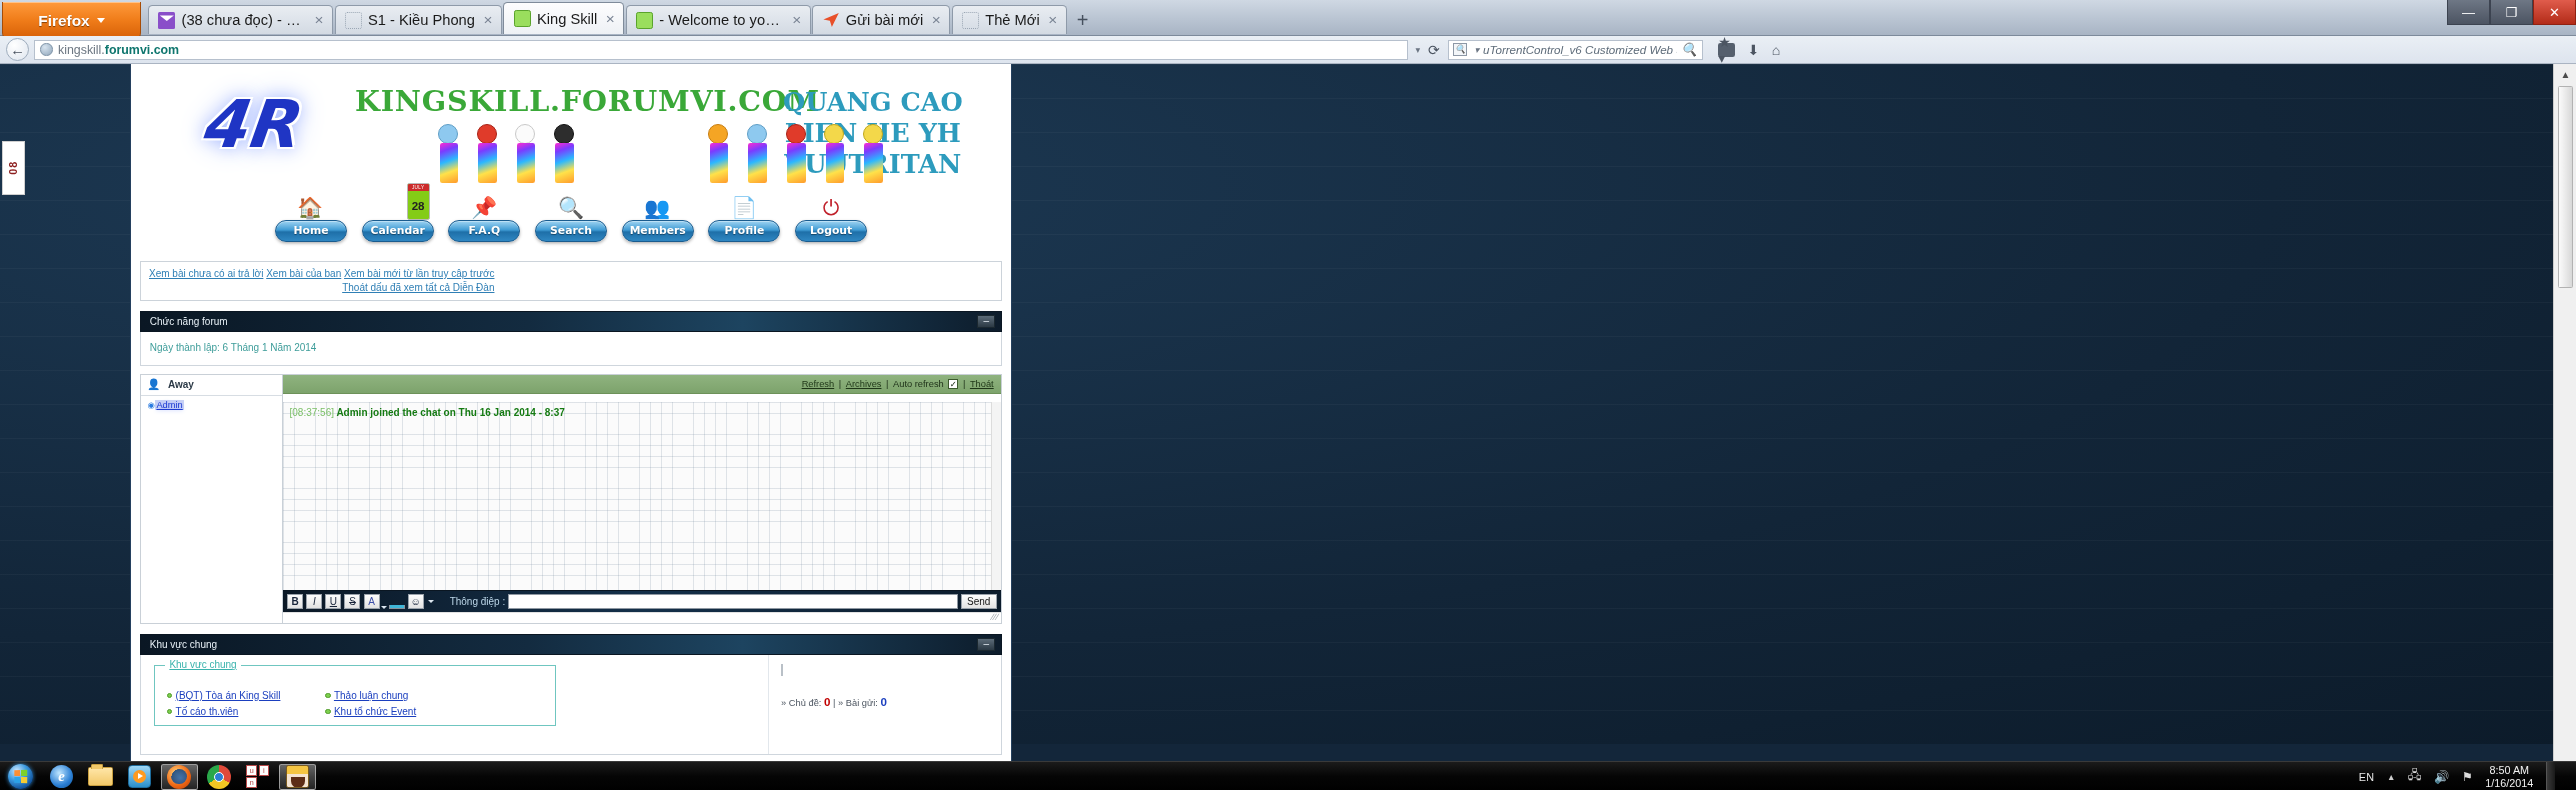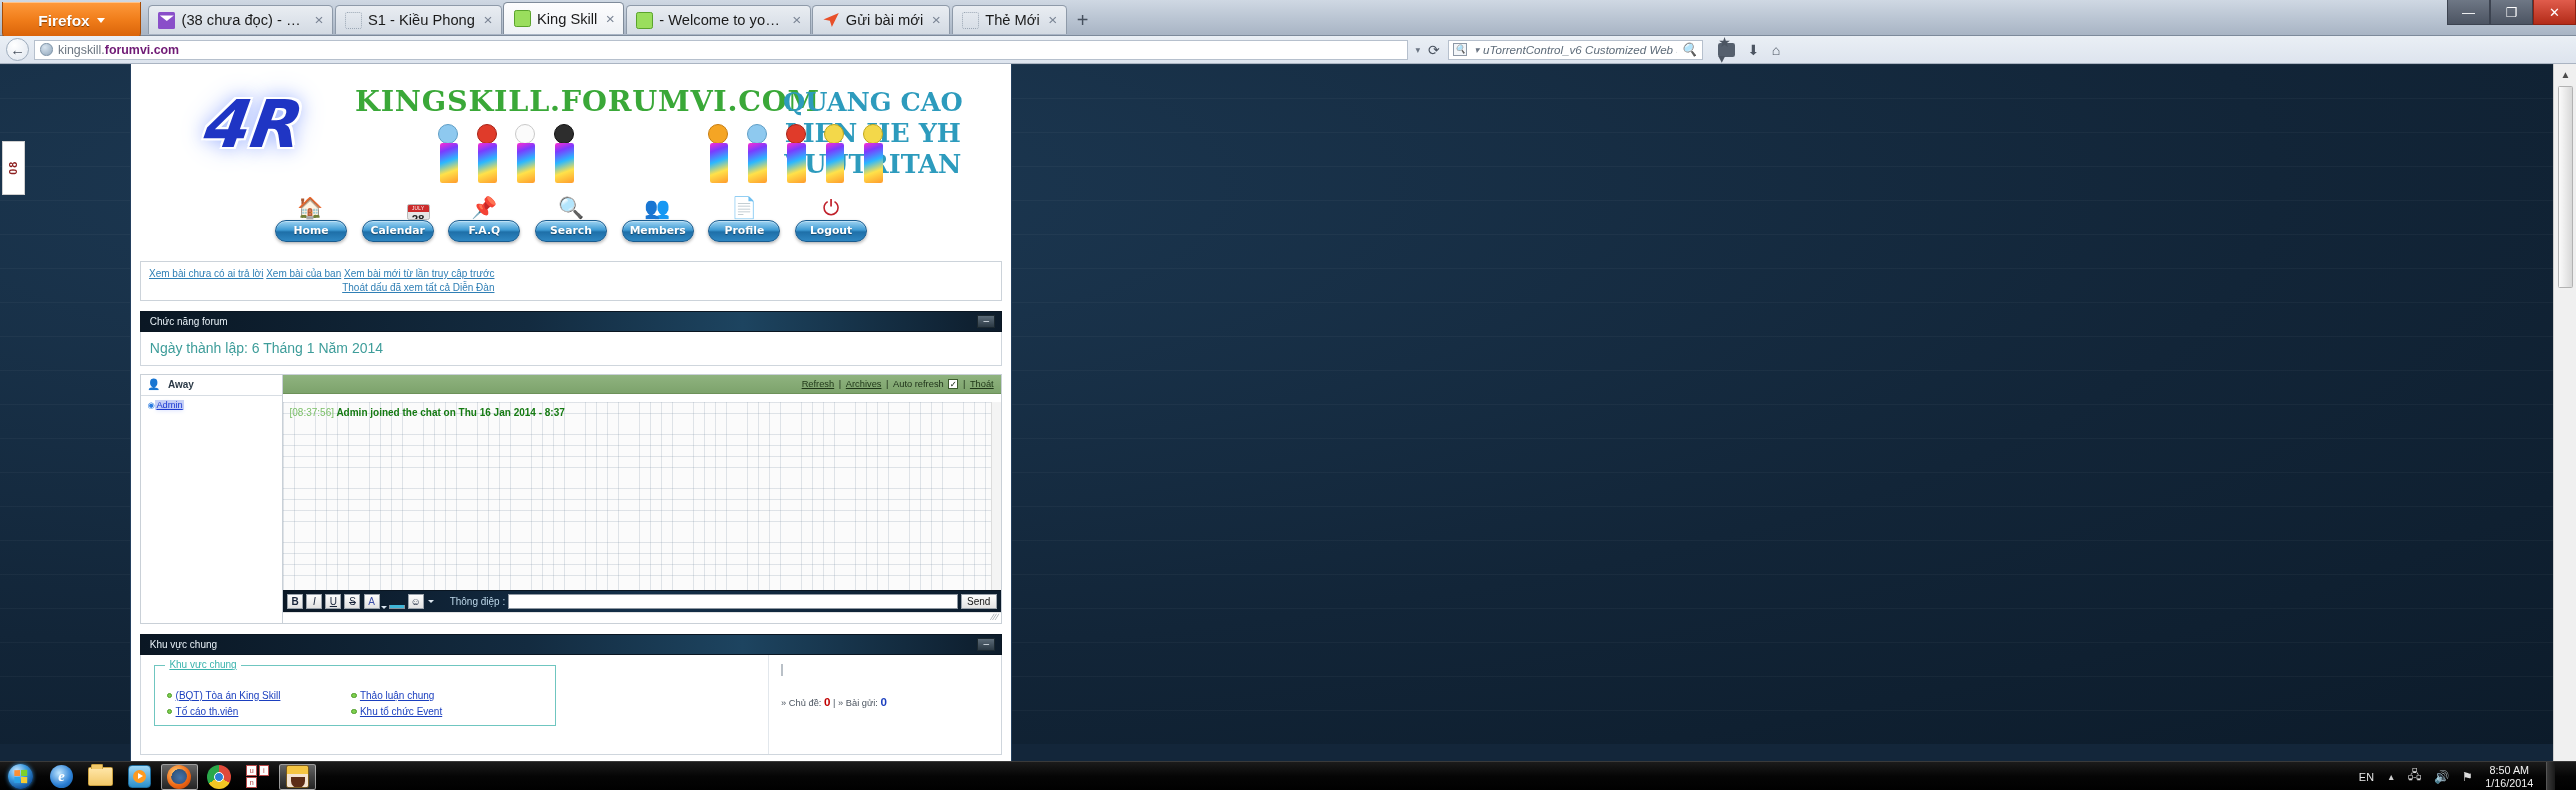--- a/index.html
+++ b/index.html
@@ -97,21 +97,21 @@
     flex:1 1 auto; height:20px; background:#fff; border:0.8px solid #b6c0cd;
     display:flex; align-items:center; gap:5.4px; padding:0 5.4px;
     font-size:12.4px; color:#2b2b2b; max-width:1374px;
   }
   .globe-icon{
     width:12.4px;height:12.4px;border-radius:50%;
     background:radial-gradient(circle at 35% 30%,#d8e4ef,#90a6bb);
     border:0.8px solid #7f94a8; flex:0 0 12.4px;
   }
   .url-text .dim{color:#6d7782;}
-  .url-text b{color:#701a75; font-weight:bold;}
+  .url-text b{color:#0f766e; font-weight:bold;}
   .url-dd{ color:#6b7583; font-size:9.3px; padding-left:3.1px;}
   .nav-reload{ width:18.5px;height:18.5px;display:flex;align-items:center;justify-content:center;
     color:#49525f; font-size:14px; cursor:pointer;}
   .searchbar{
     width:255px; height:20px; background:#fff; border:0.8px solid #b6c0cd;
     display:flex;align-items:center; gap:3.9px; padding:0 4.6px;
     font-style:italic; color:#5d6b79; font-size:11.6px;
   }
   .search-ico-box{ width:14px;height:12.4px;border:0.8px solid #8d98a6;background:#f3f6f9;
     display:flex;align-items:center;justify-content:center;font-size:8.5px;color:#3c4450;}
@@ -217,21 +217,21 @@
     height:21.6px; border-radius:11.6px;
     background:linear-gradient(to bottom,#9fd4f2 0%,#3f9bd4 45%,#1e6fa8 55%,#2f87c2 100%);
     border:0.8px solid #1a5c8f;
     display:flex;align-items:center;justify-content:center;
     color:#fff; font-weight:bold; font-size:10.8px;
     font-family:"DejaVu Sans", sans-serif;
     text-shadow:0 0.8px 0.8px rgba(0,0,0,.4);
     box-shadow:0 1.5px 3.1px rgba(0,0,0,.3), inset 0 0.8px 0 rgba(255,255,255,.45);
   }
   .cal-ico{
-    width:23px;height:16px;background:#e5e5e5;border:0.8px solid #b9b9b9;border-radius:2.3px;overflow:hidden;
+    width:23px;height:37px;background:#84cc16;border:0.8px solid #b9b9b9;border-radius:2.3px;overflow:hidden;
     display:flex;flex-direction:column;margin-left:41px;
   }
   .cal-ico .top{height:7px;background:#cc2b2b;color:#fff;font-size:4.6px;text-align:center;line-height:7px;letter-spacing:0.4px;}
   .cal-ico .num{flex:1;display:flex;align-items:center;justify-content:center;font-weight:bold;font-size:11.6px;color:#222;}
 
   .loginbar{
     margin:7.7px 9.3px 0 9.3px; border:0.8px solid #ccd3da; background:#fff;
     display:flex; justify-content:space-between; padding:5.4px 7.7px;
     font-size:10px; color:#4a5560; line-height:14px;
   }
@@ -247,21 +247,21 @@
     border:0.8px solid #0a1622;
   }
   .panel-head .minus{
     width:18px;height:13px; background:linear-gradient(to bottom,#5c6b78,#2b3944);
     border:0.8px solid #1b2830; color:#e4ecf2; display:flex;align-items:center;justify-content:center;
     font-size:10px; line-height:1; cursor:pointer;
   }
   .panel-body{
     border:0.8px solid #cfd6dd; border-top:none; background:#fff; padding:9.3px 8.5px;
   }
-  .panel-body .ln{ color:#3e9d9a; font-size:14px; line-height:14.7px; }
+  .panel-body .ln{ color:#3e9d9a; font-size:10px; line-height:14.7px; }
 
   
   .chatbox{ margin:7.7px 9.3px 0 9.3px; border:0.8px solid #c9d0d7; display:flex; background:#fff;}
   .cb-left{ width:142px; border-right:0.8px solid #c9d0d7; background:#fff; }
   .cb-left .hdr{
     height:21px; display:flex; align-items:center; gap:7px; padding:0 6.2px;
     border-bottom:0.8px solid #d7dde3; font-weight:bold; color:#2c3a47; font-size:10px;
   }
   .cb-left .hdr .person{ font-size:10.8px; color:#3c4a59; }
   .cb-left .member{ padding:4.6px 6.2px; font-size:9.3px; }
@@ -328,21 +328,21 @@
   
   .cat-body{ border:0.8px solid #cfd6dd; border-top:none; background:#fff; display:flex; min-height:100px;}
   .cat-left{ flex:1; padding:10.8px 12.4px; border-right:0.8px solid #e2e7ec;}
   .cat-fieldset{
     border:0.8px solid #6fc6c0; padding:10.8px 12.4px 7.7px 12.4px; position:relative; width:402px;
   }
   .cat-legend{
     position:absolute; top:-7px; left:10.8px; background:#fff; padding:0 3.9px;
     color:#3bb3ad; font-size:10px; text-decoration:underline; cursor:pointer;
   }
-  .forum-links{ display:flex; gap:71px; margin-top:12.4px; }
+  .forum-links{ display:flex; gap:45px; margin-top:12.4px; }
   .forum-links .col{ display:flex; flex-direction:column; gap:5.4px; }
   .forum-links a{
     color:#1b3fbf; text-decoration:underline; font-size:10px; white-space:nowrap;
   }
   .fl-item{ display:flex; align-items:flex-start; gap:3.1px; }
   .fl-dot{ width:5.4px;height:5.4px;border-radius:50%;background:#7ccf4d;border:0.8px solid #4f9b28;margin-top:3.1px;flex:0 0 5.4px;}
   .cat-right{ width:232px; padding:10.8px 12.4px; }
   .doc-ico{
     width:12.4px;height:15.4px;border:0.8px solid #b9c0c7;background:#fbfcfd; position:relative;
   }

